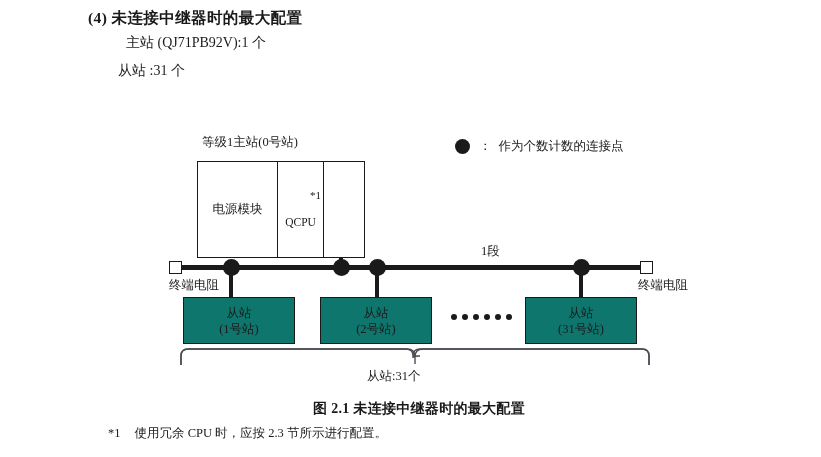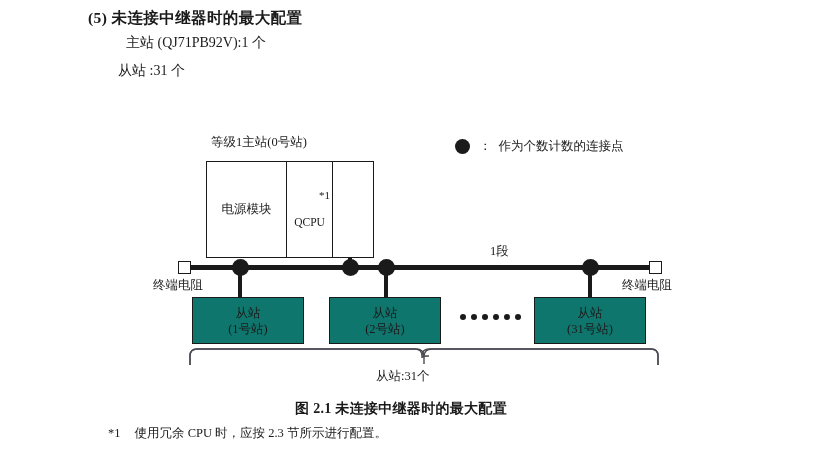--- a/index.html
+++ b/index.html
@@ -19,21 +19,21 @@
     font-size:15.5px; font-weight:bold; letter-spacing:.4px;
     white-space:nowrap; line-height:20px;
   }
   #sub1,#sub2{
     font-size:14px; white-space:nowrap; line-height:19px;
   }
   #sub1{ left:118px; top:33px;margin-left:8px; }
   #sub2{ left:118px; top:61px; }
 
   
-  #diagram{ left:12px; top:0; width:707px; height:457px; }
+  #diagram{ left:3px; top:0; width:707px; height:457px; }
 
   
   #master-label{
     left:199px; top:134px; font-size:12.5px; white-space:nowrap;
   }
 
   
   #master-box{
     left:194px; top:161px; width:168px; height:97px;
     border:1.6px solid #1a1a1a; box-sizing:border-box;
@@ -61,21 +61,21 @@
   
   #bus-line{ left:178px; top:265px; width:463px; height:4.5px; background:#1a1a1a; }
 
   
   .term-res{
     width:13px; height:13px; border:1.8px solid #1a1a1a;
     background:#ffffff; box-sizing:border-box;
   }
   #term-left { left:166px; top:261px; }
   #term-right{ left:637px; top:261px; }
-  .term-label{ font-size:12.5px; white-space:nowrap; }
+  .term-label{ font-size:12.5px; white-space:nowrap;margin-left:25px; }
   #term-left-label { left:141px; top:277px; }
   #term-right-label{ left:610px; top:277px; }
 
   
   .bus-dot{
     width:17px; height:17px; border-radius:50%; background:#1a1a1a;
   }
   #dot-1{ left:220px; top:259px; }
   #dot-2{ left:330px; top:259px; }
   #dot-3{ left:366px; top:259px; }
@@ -107,39 +107,39 @@
   }
   #ellipsis i{ width:6px; height:6px; border-radius:50%; background:#1a1a1a; display:block; }
 
   
   #brace{ left:176px; top:345px; width:472px; height:22px; }
 
   #brace-label{ left:364px; top:368px; font-size:12.5px; white-space:nowrap; }
 
   
   #caption{
-    left:0; top:400px; width:802px; text-align:center;
-    font-size:14px; font-weight:bold; letter-spacing:.3px;
+    left:11px; top:400px; width:802px; text-align:center;
+    font-size:14px; font-weight:bold; letter-spacing:.3px;padding-left:7px;
   }
   #footnote{
     left:108px; top:425px; font-size:12.5px; white-space:nowrap;
   }
   #footnote .fn-mark{ margin-right:14px; }
 
   
   #legend{ left:455px; top:138px; display:flex; align-items:center; }
   #legend-dot{ width:15px;height:15px;border-radius:50%;background:#1a1a1a; }
   #legend-colon{ margin:0 7px 0 9px; font-size:12.5px; }
   #legend-text{ font-size:12.5px; white-space:nowrap; }
 </style>
 </head>
 <body>
 
 <div class="abs" id="heading">
-  <div class="h-line">(5) 未连接中继器时的最大配置</div>
+  <div class="h-line">(4) 未连接中继器时的最大配置</div>
 </div>
 <div class="abs" id="sub1">主站 (QJ71PB92V):1 个</div>
 <div class="abs" id="sub2">从站 :31 个</div>
 
 <div class="abs" id="legend">
   <span id="legend-dot"></span>
   <span id="legend-colon">：</span>
   <span id="legend-text">作为个数计数的连接点</span>
 </div>
 

